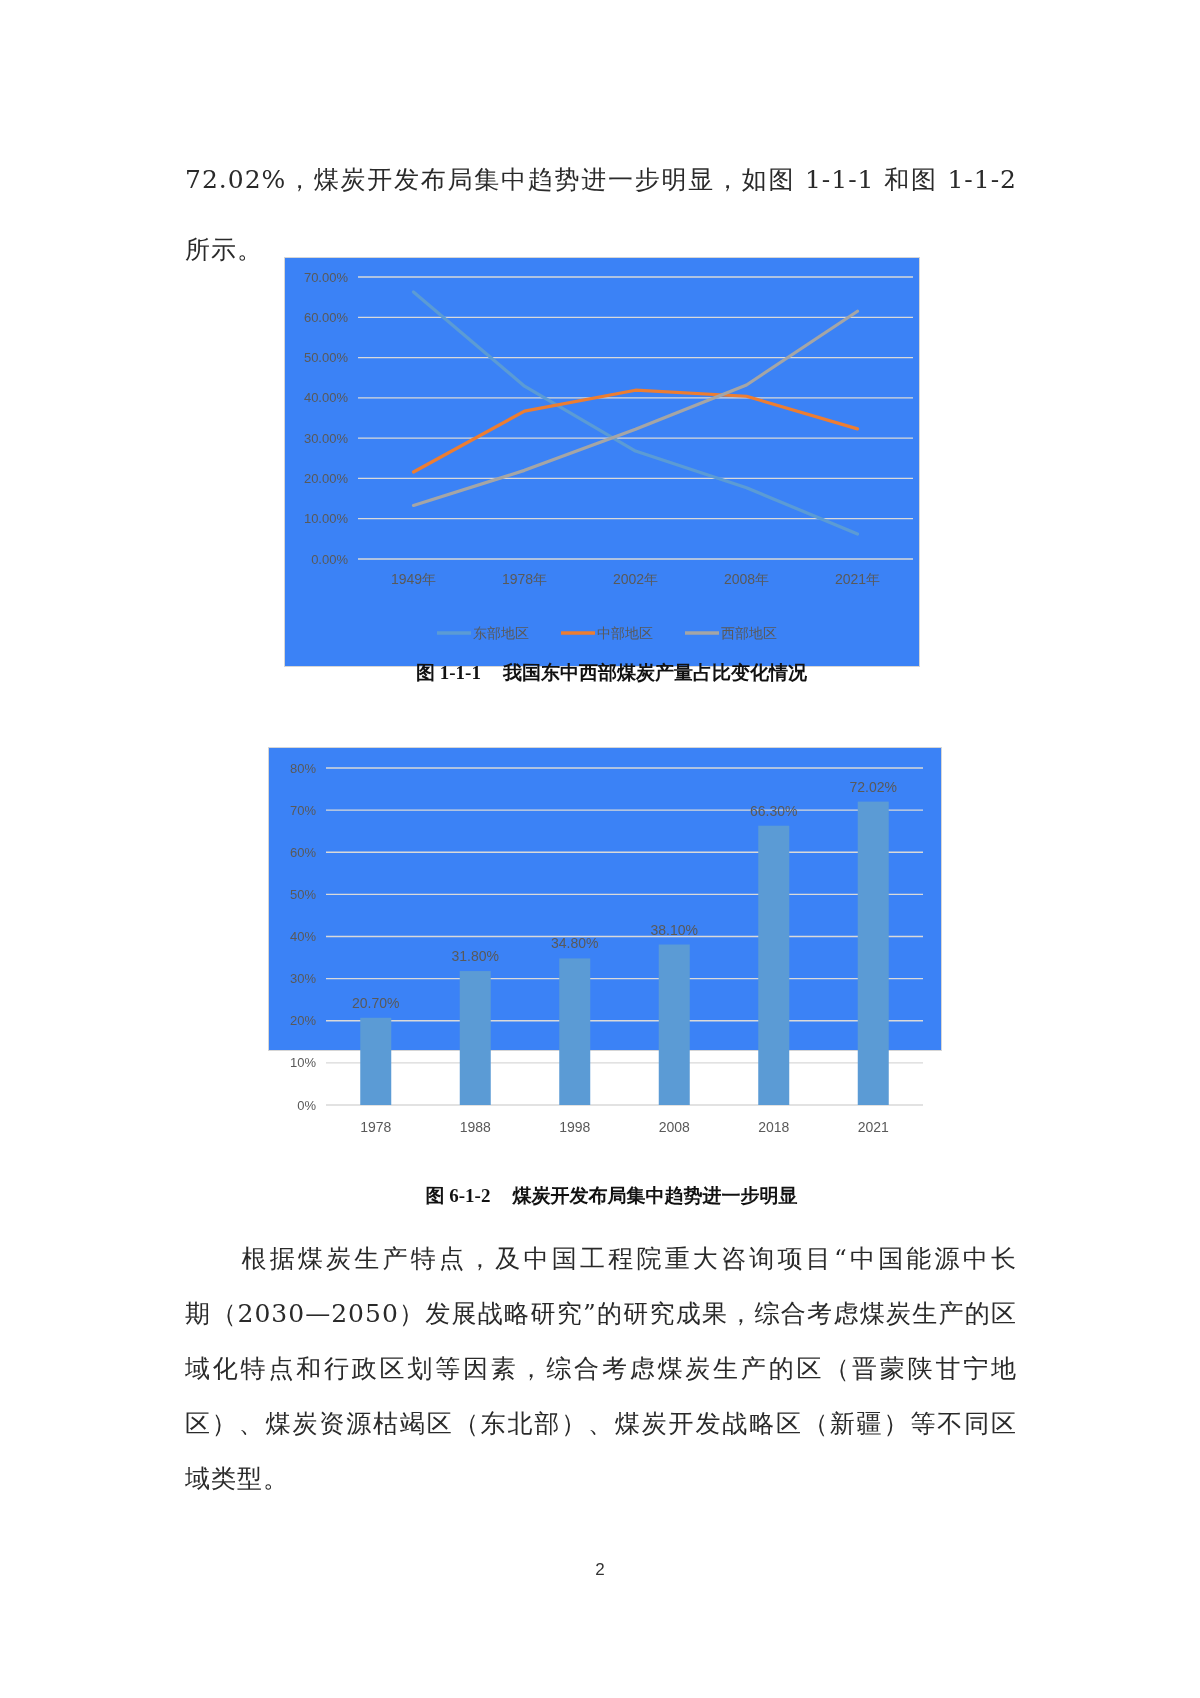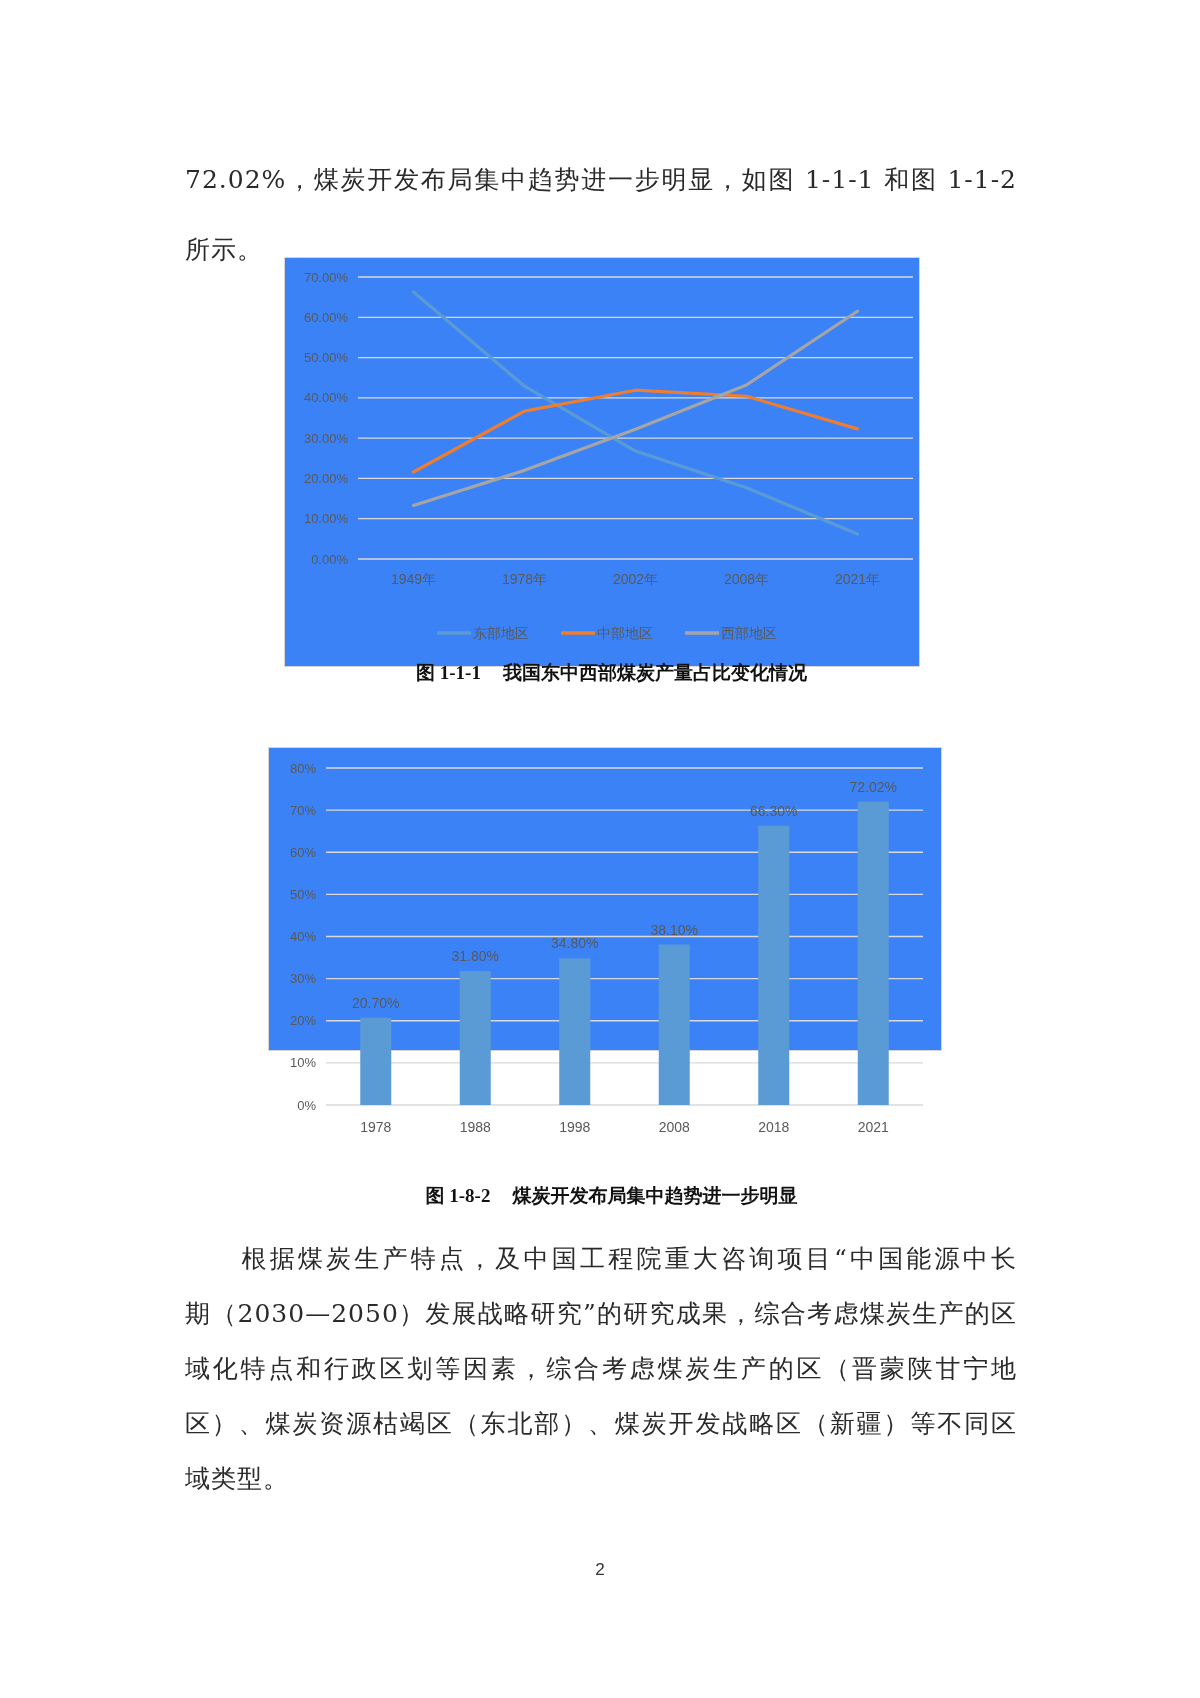--- a/index.html
+++ b/index.html
@@ -95,21 +95,21 @@
       <text x="405.25" y="384" text-anchor="middle" font-size="14" fill="#595959">2008</text>
       <rect x="489.25" y="77.71125" width="31" height="279.28875" fill="#5B9BD5"></rect>
       <text x="504.75" y="67.71125" text-anchor="middle" font-size="14" fill="#595959">66.30%</text>
       <text x="504.75" y="384" text-anchor="middle" font-size="14" fill="#595959">2018</text>
       <rect x="588.75" y="53.61574999999999" width="31" height="303.38425" fill="#5B9BD5"></rect>
       <text x="604.25" y="43.61574999999999" text-anchor="middle" font-size="14" fill="#595959">72.02%</text>
       <text x="604.25" y="384" text-anchor="middle" font-size="14" fill="#595959">2021</text>
     </svg>
 </div>
 <div class="caption" style="top:1183px;">
-  <span class="num">图 1-8-2</span><span>煤炭开发布局集中趋势进一步明显</span>
+  <span class="num">图 6-1-2</span><span>煤炭开发布局集中趋势进一步明显</span>
 </div>
 
 <div class="line" style="top:1239px;">　　根据煤炭生产特点，及中国工程院重大咨询项目“中国能源中长</div>
 <div class="line" style="top:1294px;">期（2030—2050）发展战略研究”的研究成果，综合考虑煤炭生产的区</div>
 <div class="line" style="top:1349px;">域化特点和行政区划等因素，综合考虑煤炭生产的区（晋蒙陕甘宁地</div>
 <div class="line" style="top:1404px;">区）、煤炭资源枯竭区（东北部）、煤炭开发战略区（新疆）等不同区</div>
 <div class="line last" style="top:1459px;">域类型。</div>
 
 <div class="pageno">2</div>
 

